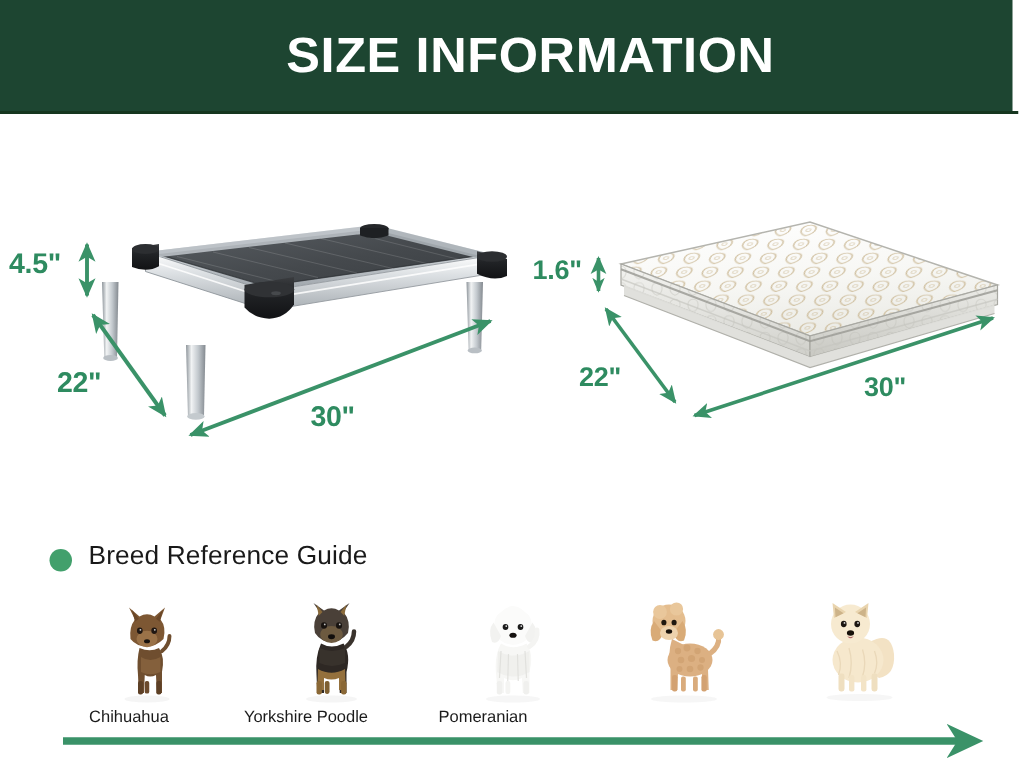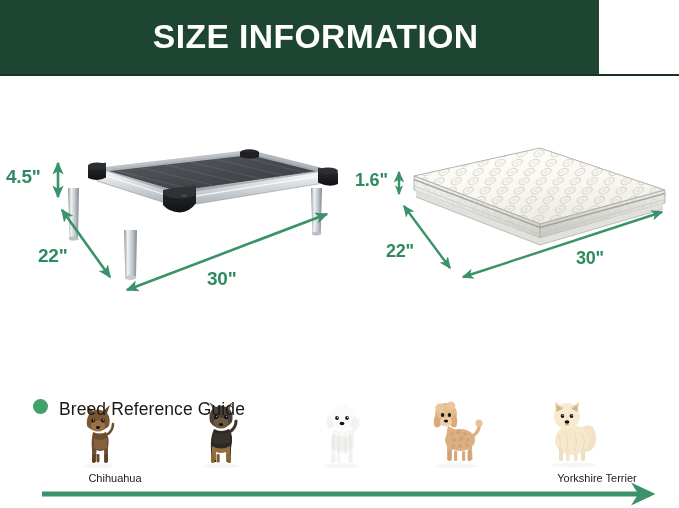--- a/index.html
+++ b/index.html
@@ -13,21 +13,21 @@
     position: relative;
     overflow: hidden;
     font-family: "Liberation Sans", sans-serif;
     -webkit-font-smoothing: antialiased;
   }
 
   
   .header-banner {
     position: absolute;
     left: 0; top: 0;
-    width: 599px;
+    width: 675px;
     height: 74px;
     background: #1d4531;
     display: flex;
     align-items: center;
     justify-content: center;
     box-sizing: border-box;
     padding-left: 32px;
   }
   .header-title {
     color: #ffffff;
@@ -79,44 +79,43 @@
     left: 0; top: 0;
     width: 679px; height: 508px;
     pointer-events: none;
   }
 
   
   .breed-heading {
     position: absolute;
     left: 33px; top: 360px;
     display: flex;
-    align-items: flex-start;
+    align-items: flex-end;
     gap: 11px;
-    margin-top: 39px;
   }
   .breed-dot {
     width: 15px; height: 15px;
     border-radius: 50%;
     background: #42a06c;
     display: block;
   }
   .breed-heading-text {
     font-size: 17.5px;
     color: #191919;
     font-family: "Liberation Sans", sans-serif;
     letter-spacing: 0.1px;
   }
 
   .breed-row {
     position: absolute;
-    left: 56px; top: 398px;
+    left: 27px; top: 398px;
     width: 600px;
     height: 86px;
     display: flex;
-    justify-content: space-between;
+    justify-content: flex-start;
   }
   .breed-item {
     width: 118px;
     display: flex;
     flex-direction: column;
     align-items: center;
     justify-content: flex-end;
   }
   .breed-figure {
     height: 62px;
@@ -452,15 +451,19 @@
   <span class="breed-heading-text">Breed Reference Guide</span>
 </div>
 
 <div class="breed-row">
   <div class="breed-item">
     <div class="breed-figure"></div>
     <div class="breed-name">Chihuahua</div>
   </div>
   <div class="breed-item">
     <div class="breed-figure"></div>
-    <div class="breed-name">Yorkshire Terrier</div>
+    <div class="breed-name">Yorkshire Poodle</div>
+  </div>
+  <div class="breed-item">
+    <div class="breed-figure"></div>
+    <div class="breed-name">Pomeranian</div>
   </div>
 </div>
 
 </body></html>

